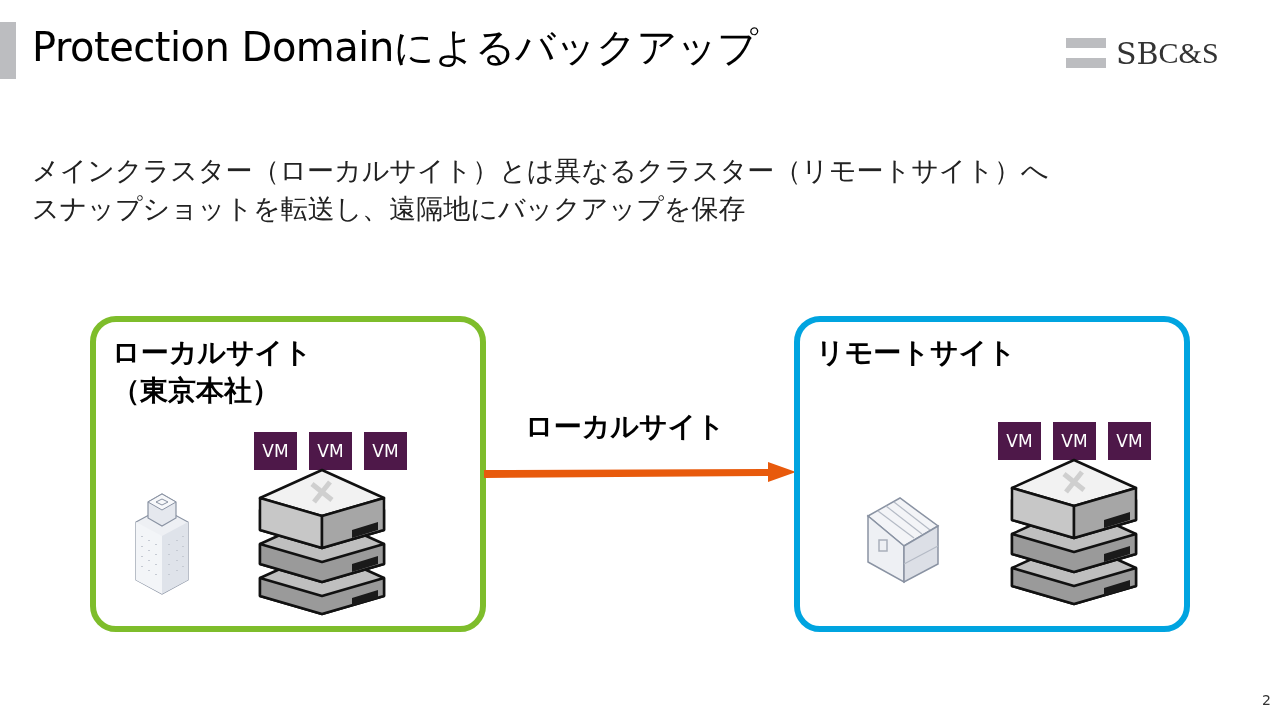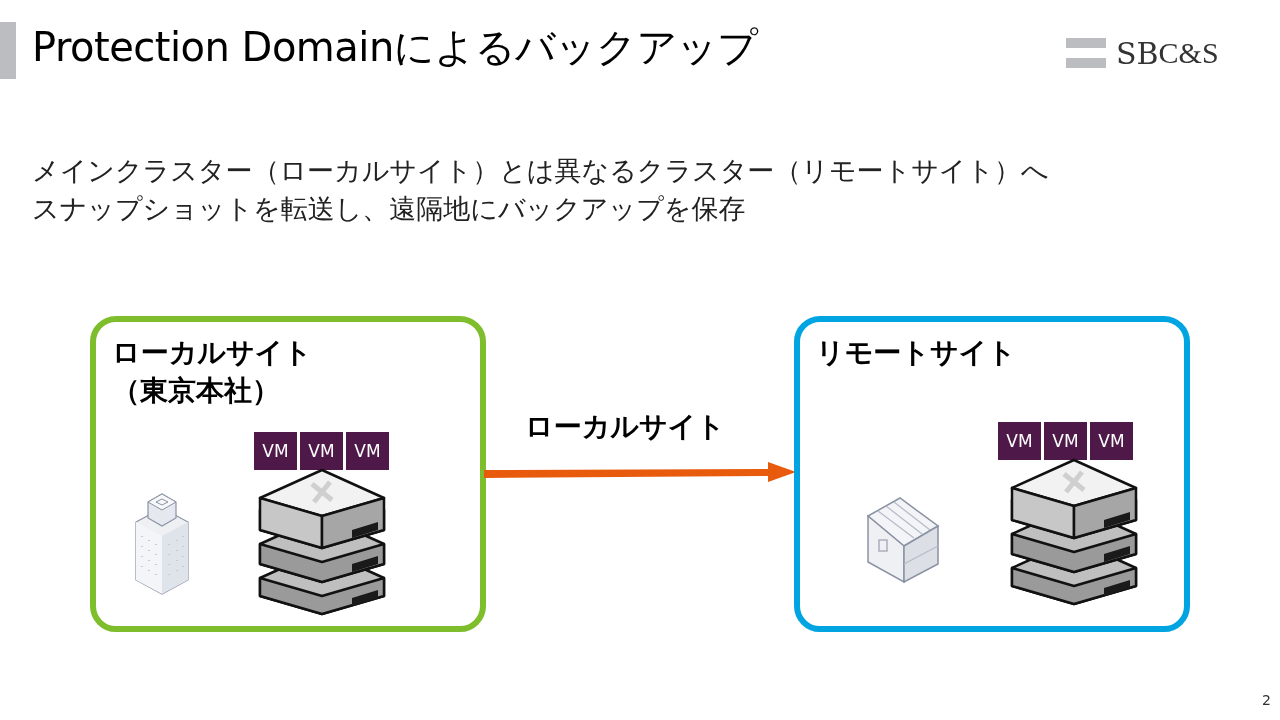--- a/index.html
+++ b/index.html
@@ -10,21 +10,21 @@
   .logo { position:absolute; left:1066px; top:36px; height:34px; display:flex; align-items:center; }
   .logo-bars { width:40px; height:30px; display:flex; flex-direction:column; justify-content:space-between; margin-right:10px; }
   .logo-bars span { display:block; height:10px; background:#bcbdc0; }
   .logo-sb { font-family:"DejaVu Serif", serif; font-size:30px; color:#333; margin-right:0; }
   .logo-cs { font-family:Liberation Serif, serif; font-size:30px; color:#333; }
   .subtitle { position:absolute; left:32px; top:152px; font-size:27px; line-height:38px; color:#222; white-space:nowrap; }
   .site { position:absolute; border-radius:26px; box-sizing:border-box; }
   .site-local { left:90px; top:316px; width:396px; height:316px; border:6px solid #7ebd2b; }
   .site-remote { left:794px; top:316px; width:396px; height:316px; border:6px solid #00a4e0;padding-left:44px; }
   .site-label { position:absolute; left:16px; top:12px; font-size:28px; font-weight:bold; line-height:38px; white-space:nowrap; }
-  .vm-row { position:absolute; display:flex; gap:3px; }
+  .vm-row { position:absolute; display:flex; gap:12px; }
   .vm { width:43px; height:38px; background:#4e1849; color:#fff; font-size:17px; display:flex; align-items:center; justify-content:center; }
   .server { position:absolute; }
   .building { position:absolute; }
   .arrow-label { position:absolute; left:525px; top:408px; font-size:28px; font-weight:bold; white-space:nowrap; }
   .arrow { position:absolute; left:484px; top:458px; }
   .page-num { position:absolute; left:1262px; top:692px; font-size:14px; color:#333; }
 </style>
 </head>
 <body>
 

